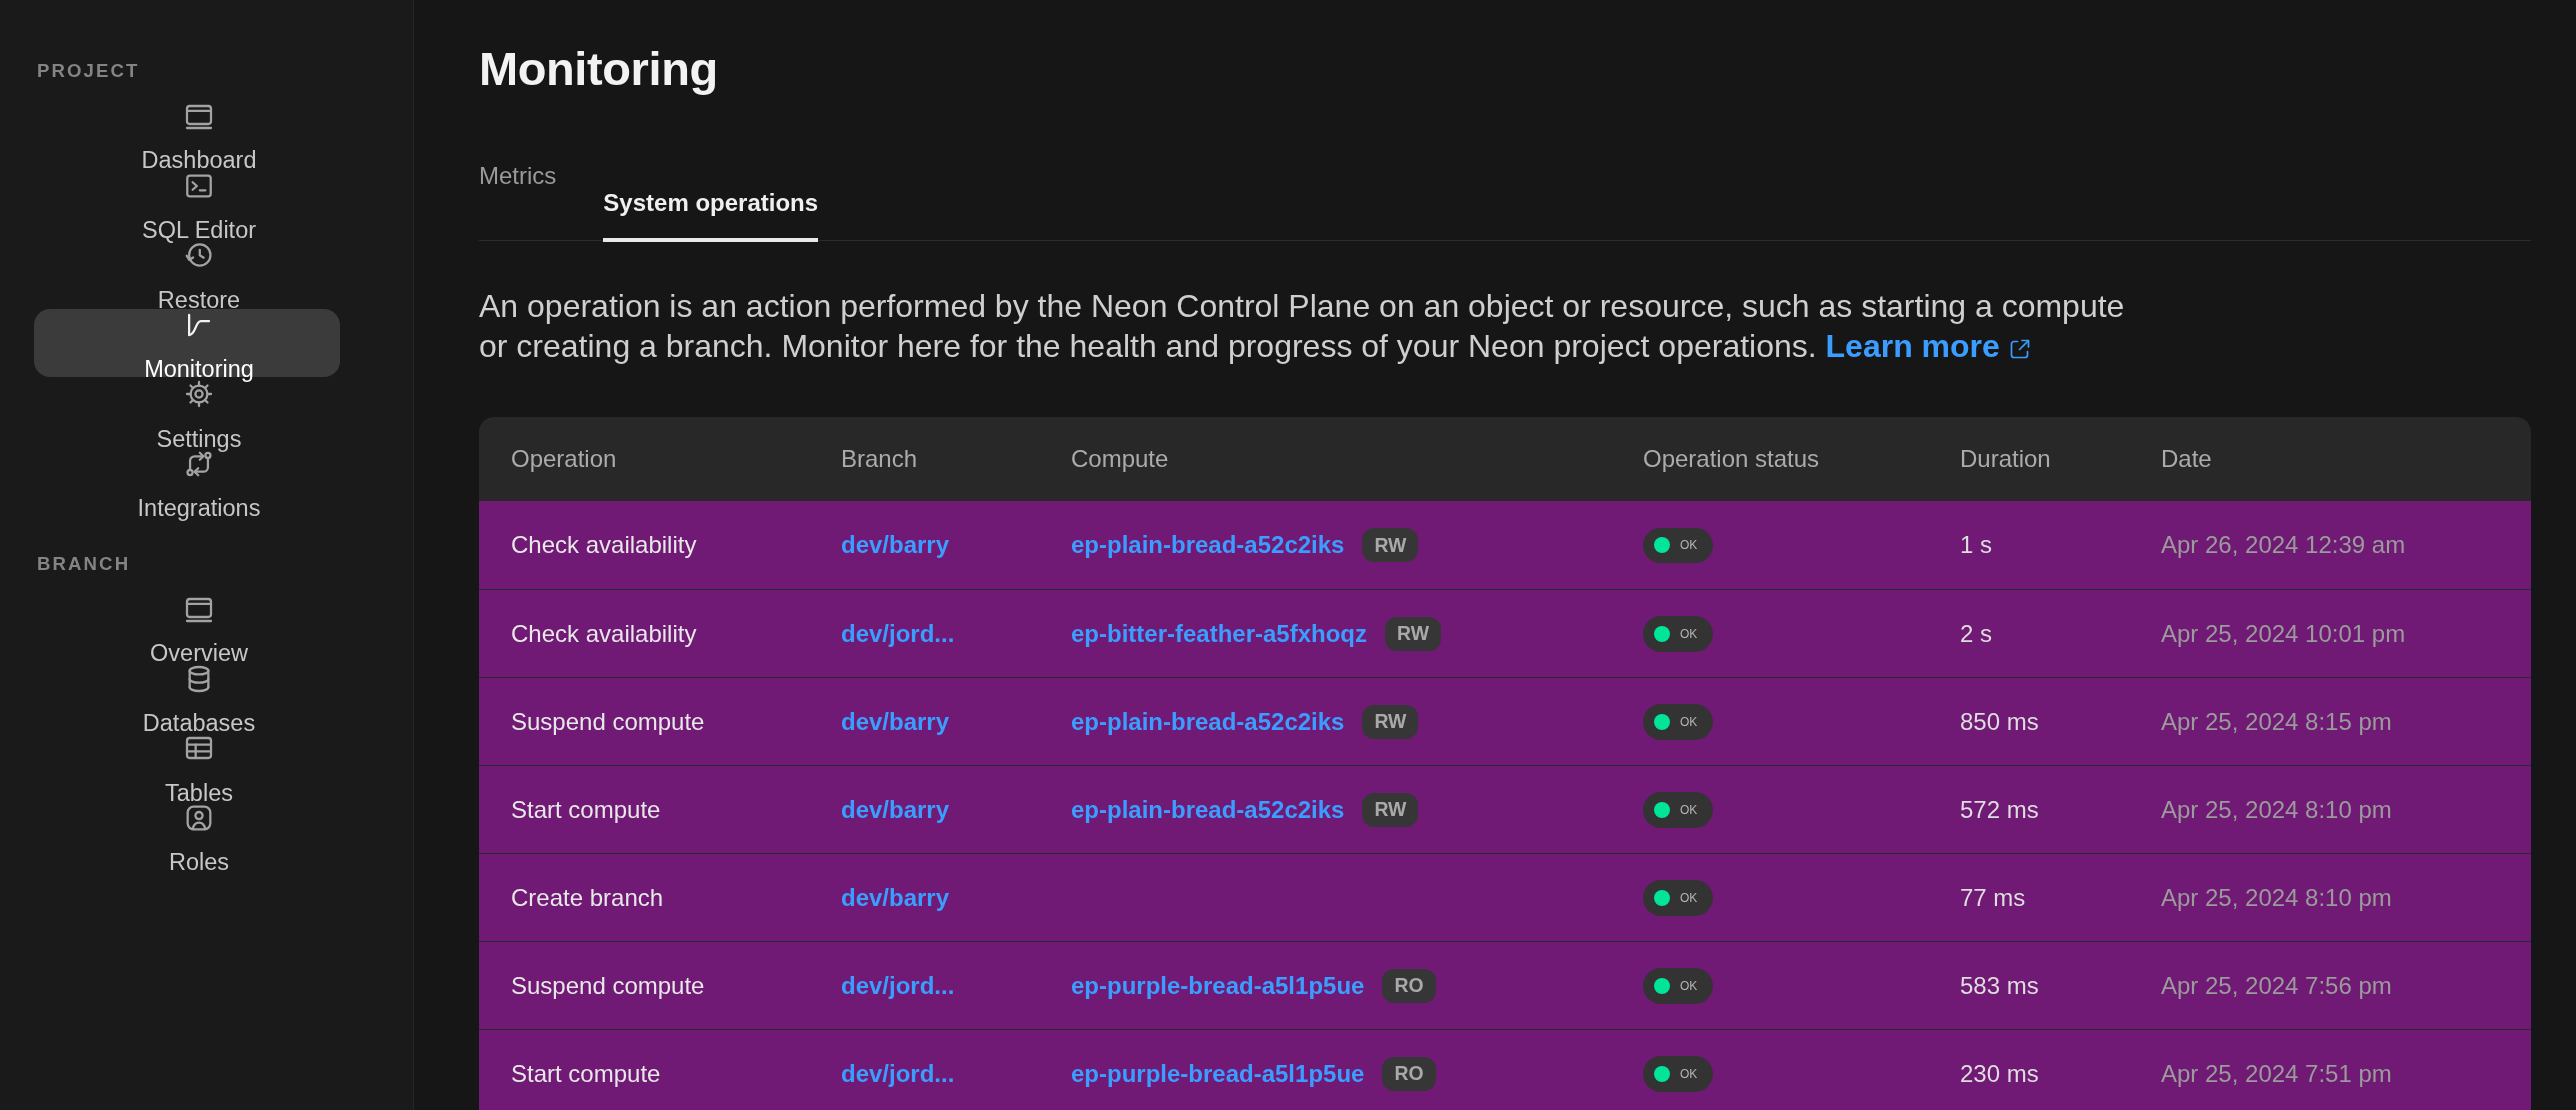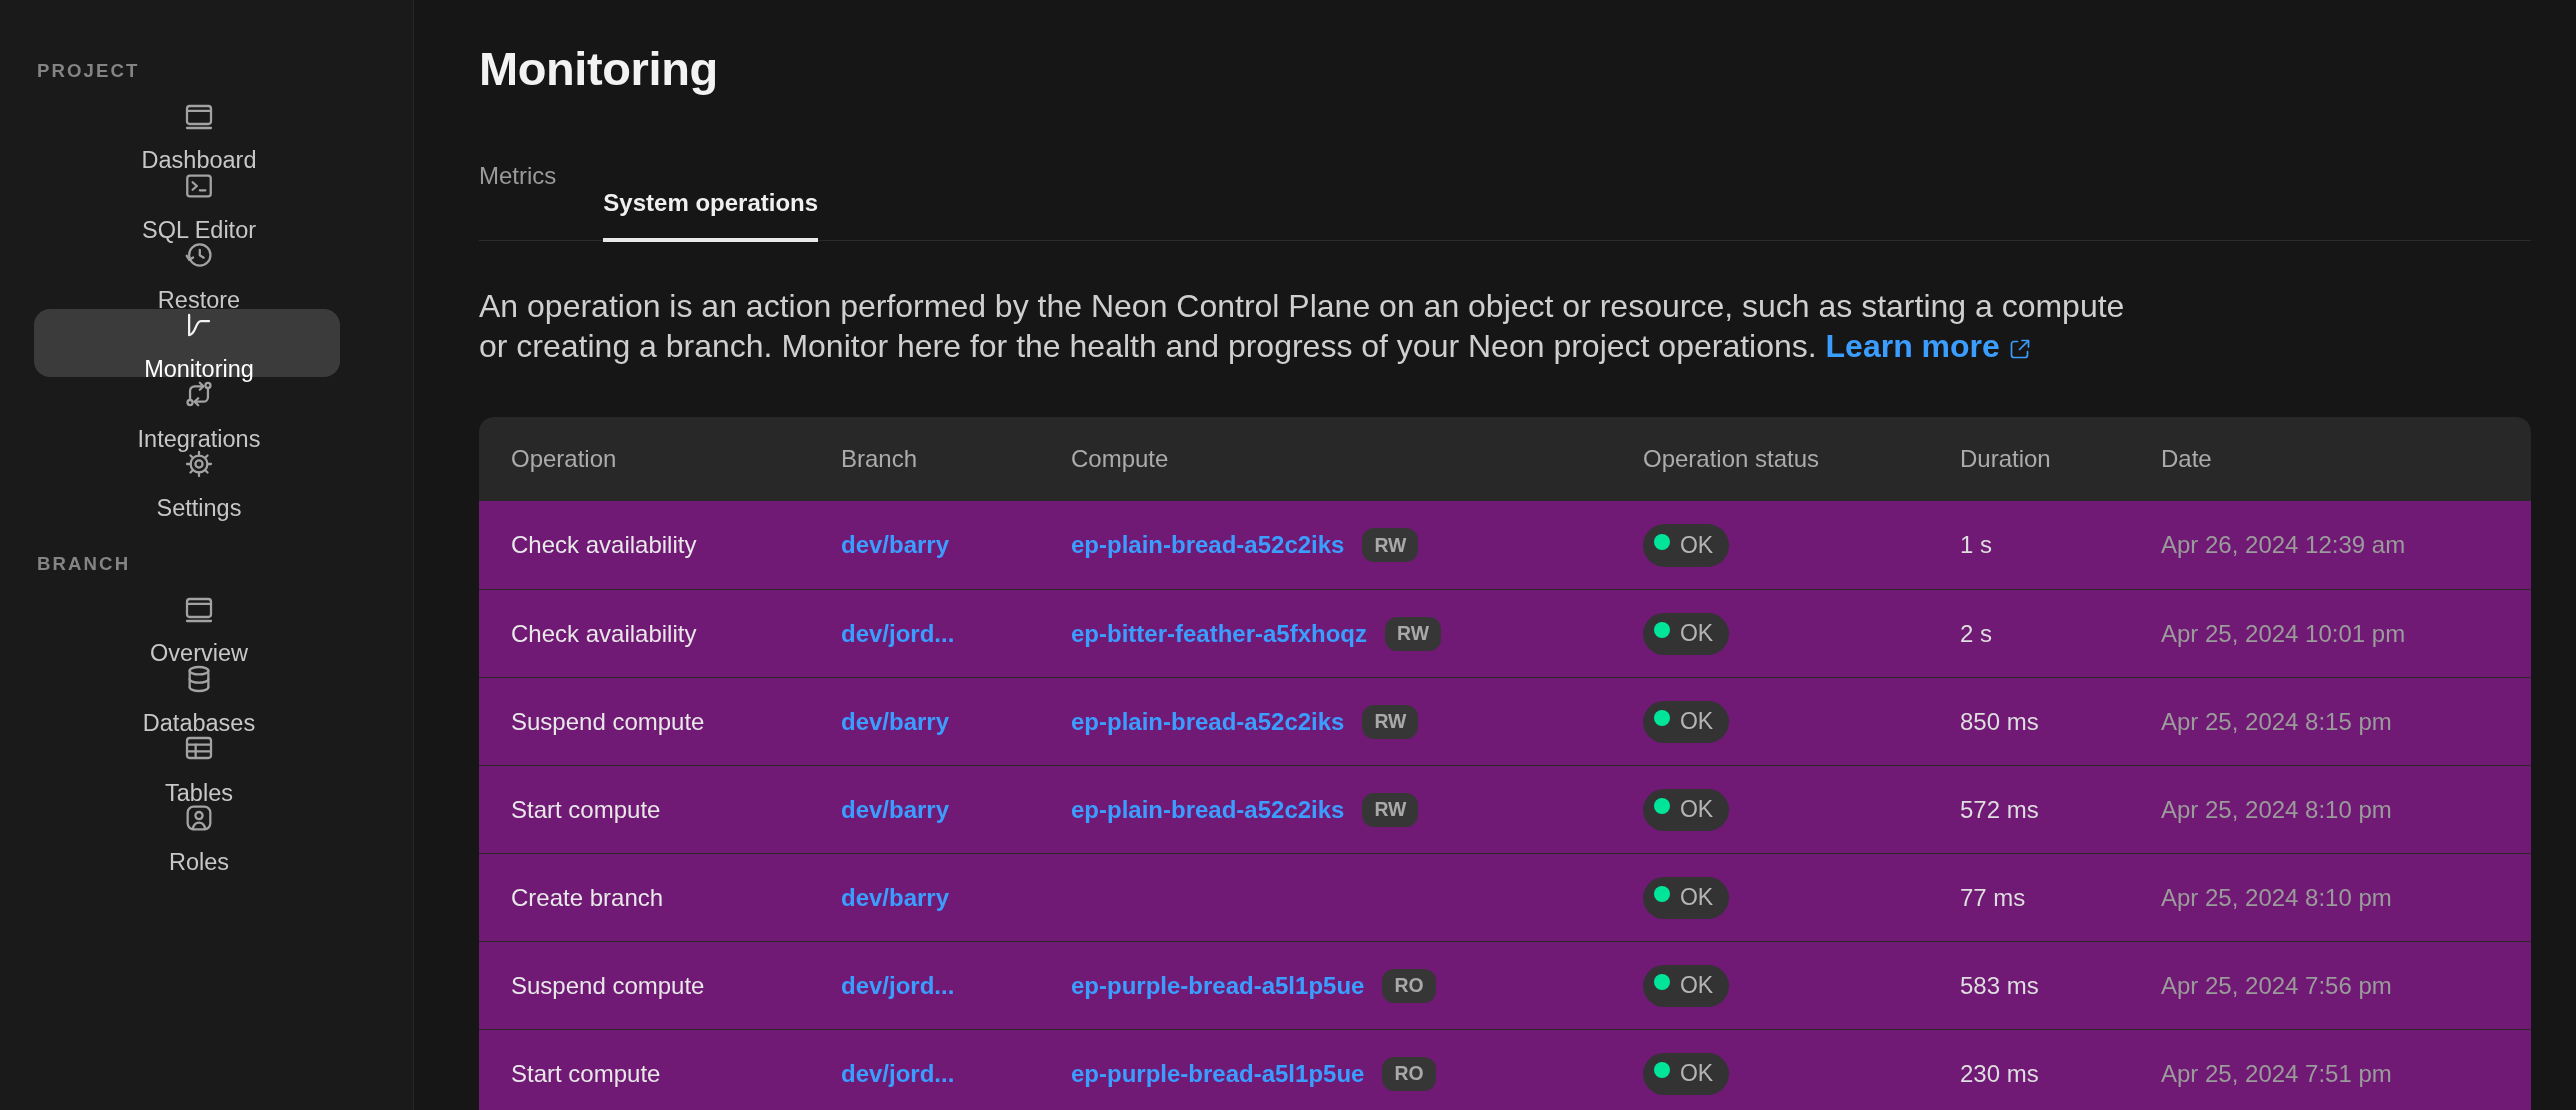--- a/index.html
+++ b/index.html
@@ -104,23 +104,23 @@
   .cell-op { color:#e8e8e8; }
   .link { color:#3b9eff; font-weight:600; cursor:pointer; white-space:nowrap; overflow:hidden; text-overflow:ellipsis; }
   .compute-cell { display:flex; align-items:center; gap:18px; min-width:0; padding-right:2px; }
   .badge-access {
     background:#363636; color:#a9a9a9;
     font-size:19.4px; font-weight:600;
     padding:7.3px 12px; border-radius:12px;
     line-height:1;
   }
   .badge-status {
-    display:inline-flex; gap:9.7px;
+    display:inline-flex; align-items:center; gap:9.7px;
     background:#333333; color:#b5b5b5;
-    font-size:23px; line-height:1;
+    font-size:12px; line-height:1;
     padding:9.7px 16px 9.7px 11.3px;
     border-radius:808px;
     width:max-content;
   }
   .dot { width:16px; height:16px; border-radius:50%; background:#00e599; }
   .cell-duration { color:#dedede; }
   .cell-date { color:#9b9b9b; }
   .t-row.partial { height:37px; }
 </style>
 </head>
@@ -167,53 +167,53 @@
   </div>
 
   <div class="side-item active">
     <span class="side-icon">
               <svg viewBox="0 0 24 24" fill="none" stroke="currentColor" stroke-width="1.7" stroke-linecap="round" stroke-linejoin="round">
                 <path d="M4.6 4.5v15"></path>
                 <path d="M4.6 19.5c5 0 4.6-10.4 8.8-10.4 2.8 0 3.1 0 6.1 0"></path>
               </svg>
             </span>
     <span class="side-label">Monitoring</span>
-  </div>
-
-  <div class="side-item">
-    <span class="side-icon">
-              <svg viewBox="0 0 24 24" fill="none" stroke="currentColor" stroke-width="1.7" stroke-linecap="round" stroke-linejoin="round">
-                <circle cx="5.3" cy="18.4" r="1.9"></circle>
-                <circle cx="18.7" cy="5.6" r="1.9"></circle>
-                <path d="M5.3 16V9.6a3.4 3.4 0 0 1 3.4-3.4h6.2"></path>
-                <polyline points="12.6 3.6 15.3 6.2 12.6 8.8"></polyline>
-                <path d="M18.7 8v6.4a3.4 3.4 0 0 1-3.4 3.4H9.1"></path>
-                <polyline points="11.4 15.2 8.7 17.8 11.4 20.4"></polyline>
-              </svg>
-            </span>
-    <span class="side-label">Integrations</span>
   </div>
 
   <div class="side-item">
     <span class="side-icon">
               <svg viewBox="0 0 24 24" fill="none" stroke="currentColor" stroke-width="1.7" stroke-linecap="round" stroke-linejoin="round">
                 <circle cx="12" cy="12" r="6.3"></circle>
                 <circle cx="12" cy="12" r="2.7"></circle>
                 <line x1="12" y1="3" x2="12" y2="5.7"></line>
                 <line x1="12" y1="18.3" x2="12" y2="21"></line>
                 <line x1="3" y1="12" x2="5.7" y2="12"></line>
                 <line x1="18.3" y1="12" x2="21" y2="12"></line>
                 <line x1="5.6" y1="5.6" x2="7.5" y2="7.5"></line>
                 <line x1="16.5" y1="16.5" x2="18.4" y2="18.4"></line>
                 <line x1="5.6" y1="18.4" x2="7.5" y2="16.5"></line>
                 <line x1="16.5" y1="7.5" x2="18.4" y2="5.6"></line>
               </svg>
             </span>
     <span class="side-label">Settings</span>
   </div>
+
+  <div class="side-item">
+    <span class="side-icon">
+              <svg viewBox="0 0 24 24" fill="none" stroke="currentColor" stroke-width="1.7" stroke-linecap="round" stroke-linejoin="round">
+                <circle cx="5.3" cy="18.4" r="1.9"></circle>
+                <circle cx="18.7" cy="5.6" r="1.9"></circle>
+                <path d="M5.3 16V9.6a3.4 3.4 0 0 1 3.4-3.4h6.2"></path>
+                <polyline points="12.6 3.6 15.3 6.2 12.6 8.8"></polyline>
+                <path d="M18.7 8v6.4a3.4 3.4 0 0 1-3.4 3.4H9.1"></path>
+                <polyline points="11.4 15.2 8.7 17.8 11.4 20.4"></polyline>
+              </svg>
+            </span>
+    <span class="side-label">Integrations</span>
+  </div>
 </div>
   </div>
 
   <div class="side-section">
     <div class="side-section-label">BRANCH</div>
     <div class="side-items">
   <div class="side-item">
     <span class="side-icon">
               <svg viewBox="0 0 24 24" fill="none" stroke="currentColor" stroke-width="1.7" stroke-linecap="round" stroke-linejoin="round">
                 <rect x="3" y="4.5" width="18" height="13.5" rx="2"></rect>

